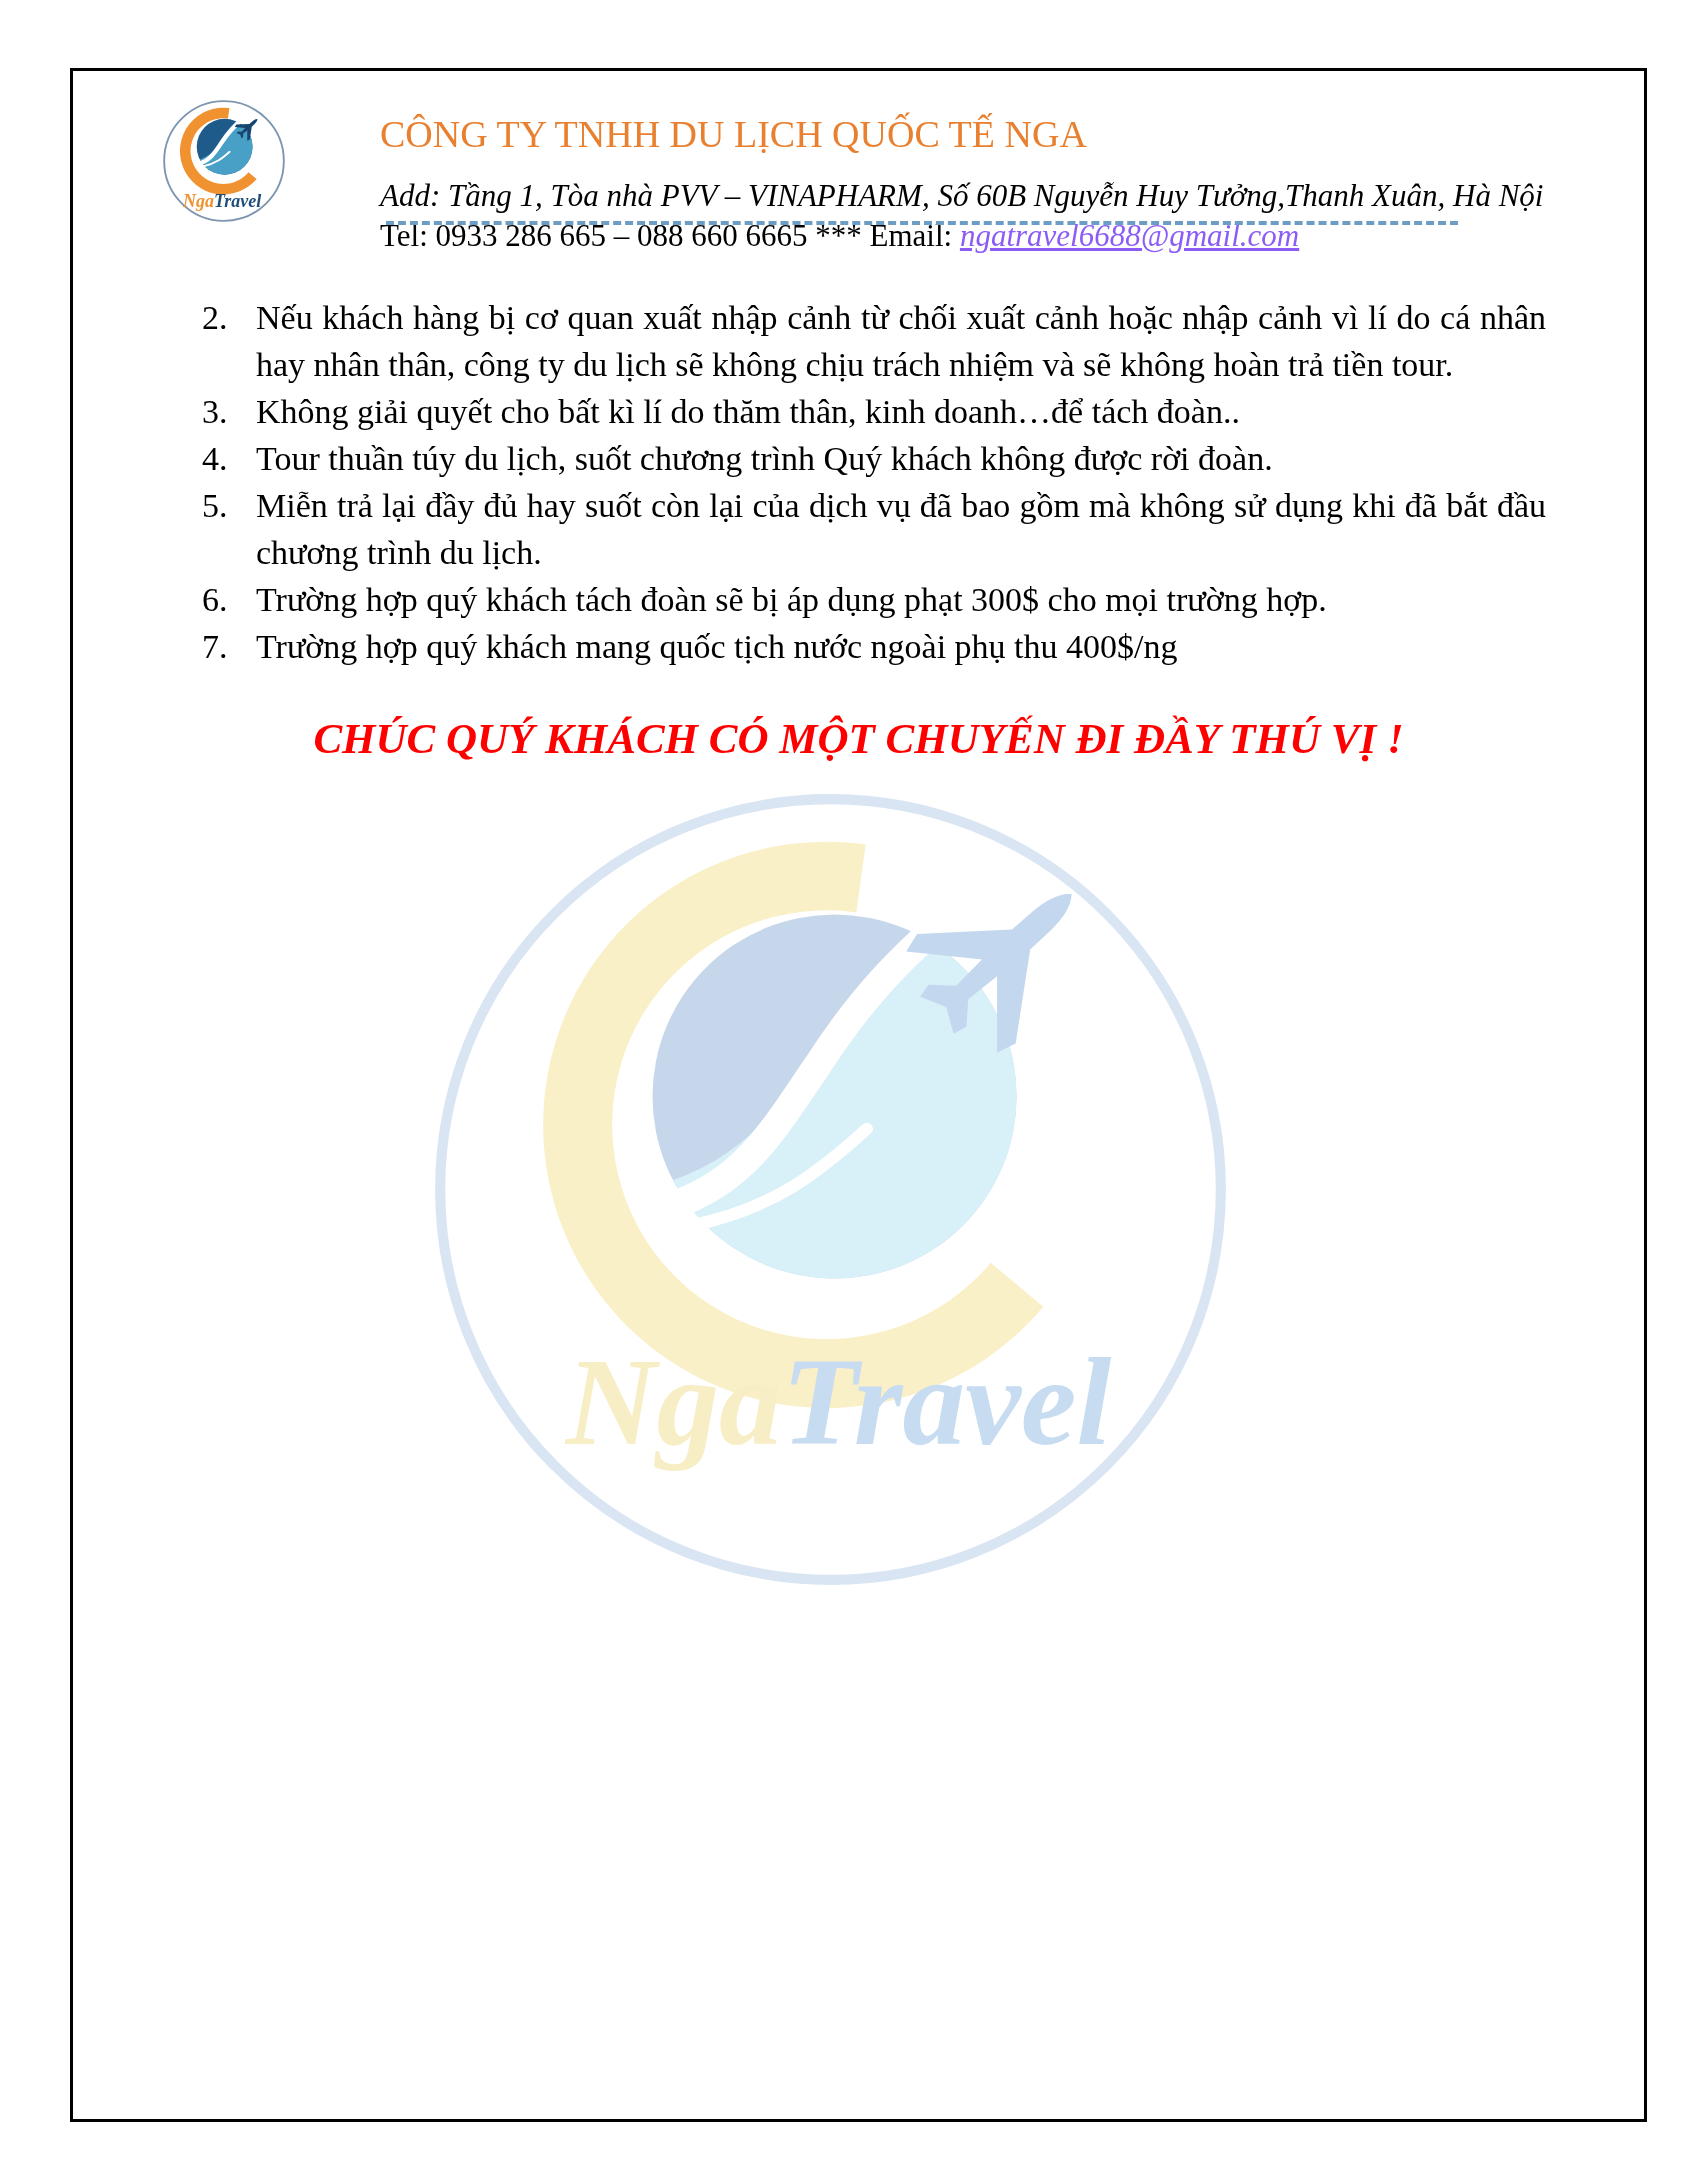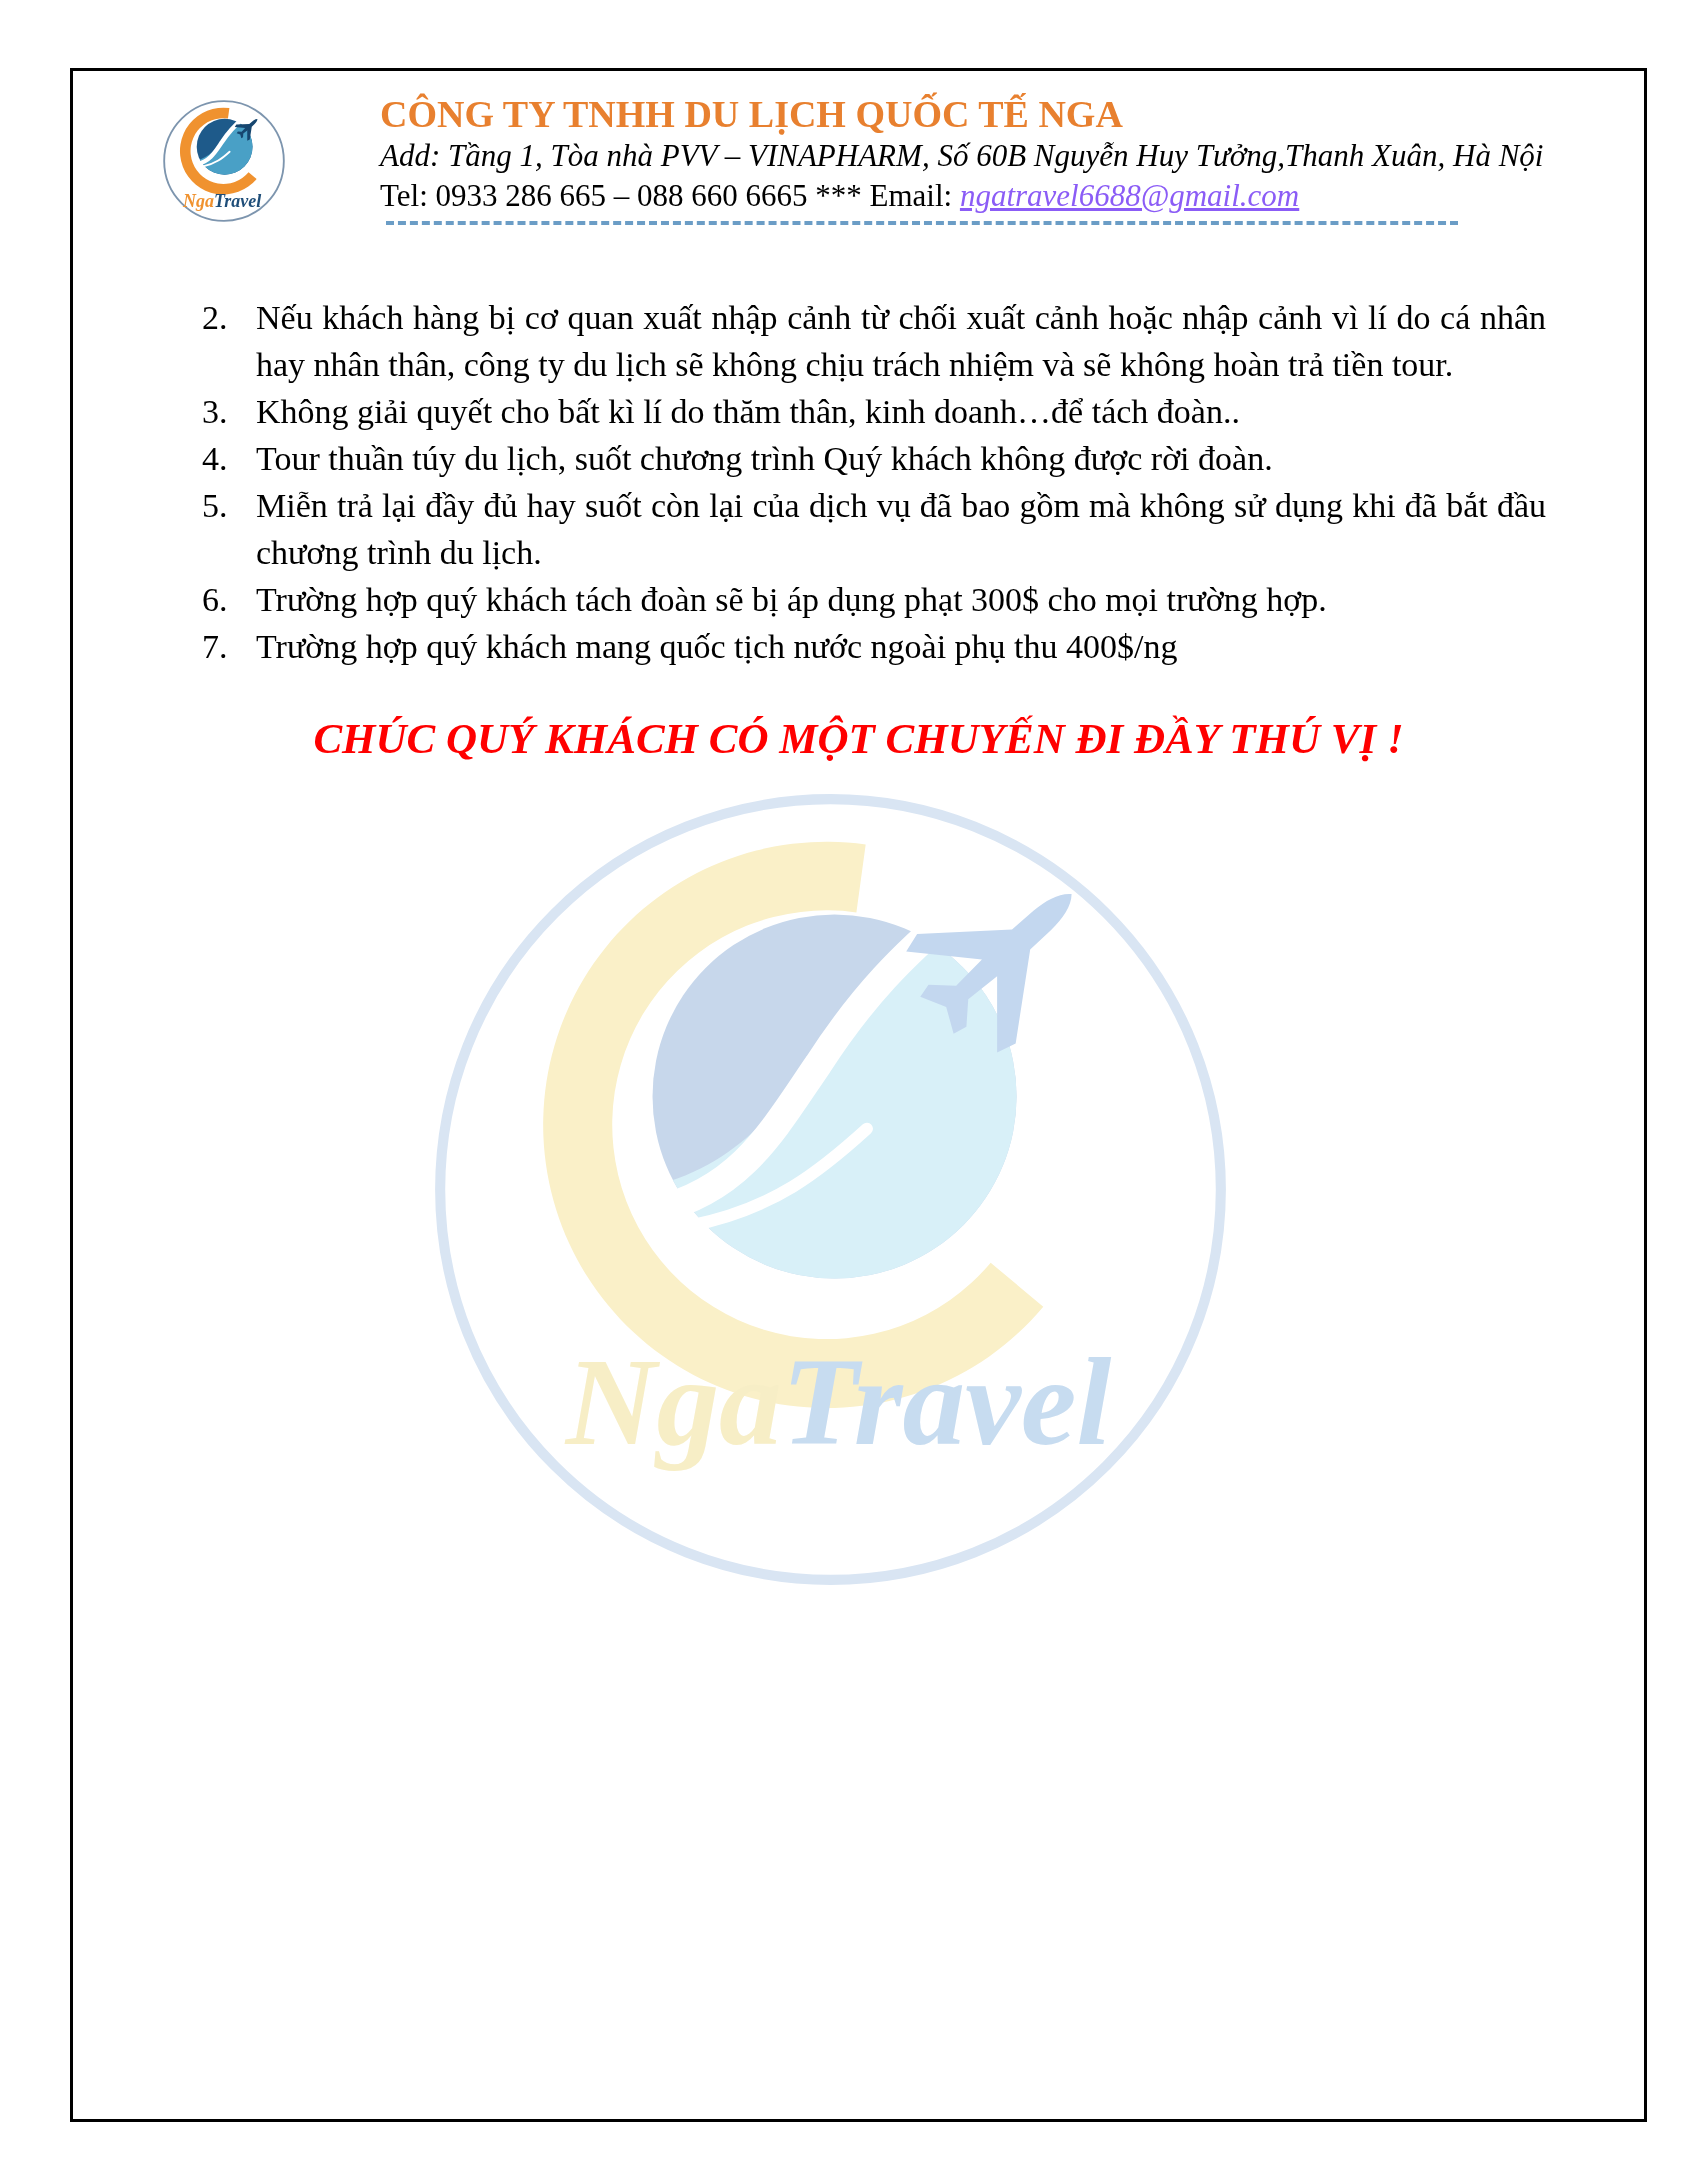--- a/index.html
+++ b/index.html
@@ -7,22 +7,22 @@
     width:1685px;height:2181px;position:relative;background:#ffffff;
     font-family:"Liberation Serif","DejaVu Serif",serif;color:#000;
   }
   .page{
     position:absolute;left:70px;top:68px;width:1571px;height:2048px;
     border:3.4px solid #000;background:#fff;
   }
   
   .logo-svg{position:absolute;left:89px;top:28px;width:124px;height:124px;}
   .header-text{position:absolute;left:307px;top:22px;width:1175px;}
-  .company{font-size:38px;line-height:43px;font-weight:bold;letter-spacing:0px;}
-  .address{font-size:31px;line-height:40px;font-style:italic;}
+  .company{font-size:38px;line-height:43px;font-weight:normal;letter-spacing:0px;margin-top:20px;}
+  .address{font-size:31px;line-height:40px;font-style:italic;margin-top:20px;}
   .tel{font-size:31px;line-height:39px;}
   .email-link{font-style:italic;text-decoration:underline;}
   .divider{position:absolute;left:313px;top:150px;width:1072px;height:0;
     border-top:4.3px dashed currentColor;}
   
   .terms{position:absolute;left:129px;top:223px;width:1344px;}
   .term-row{display:flex;font-size:34px;line-height:47px;}
   .term-num{width:54px;flex:none;}
   .term-text{width:1290px;text-align:justify;}
   

